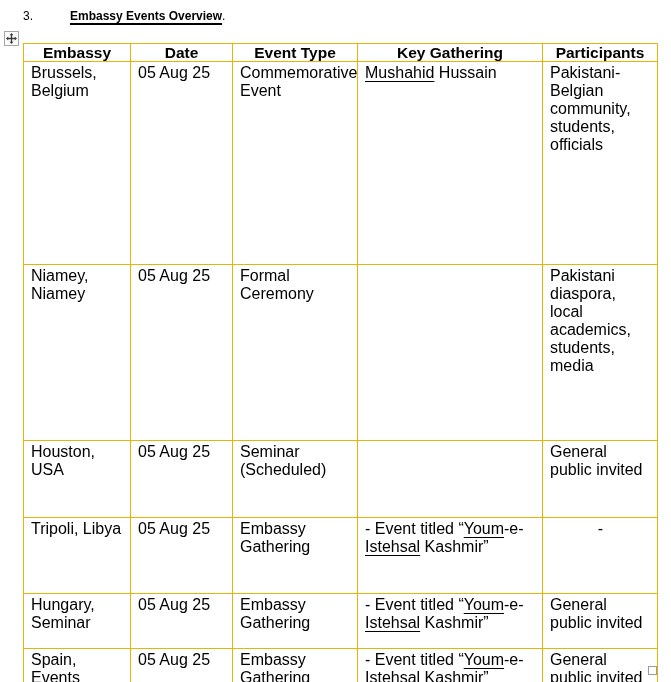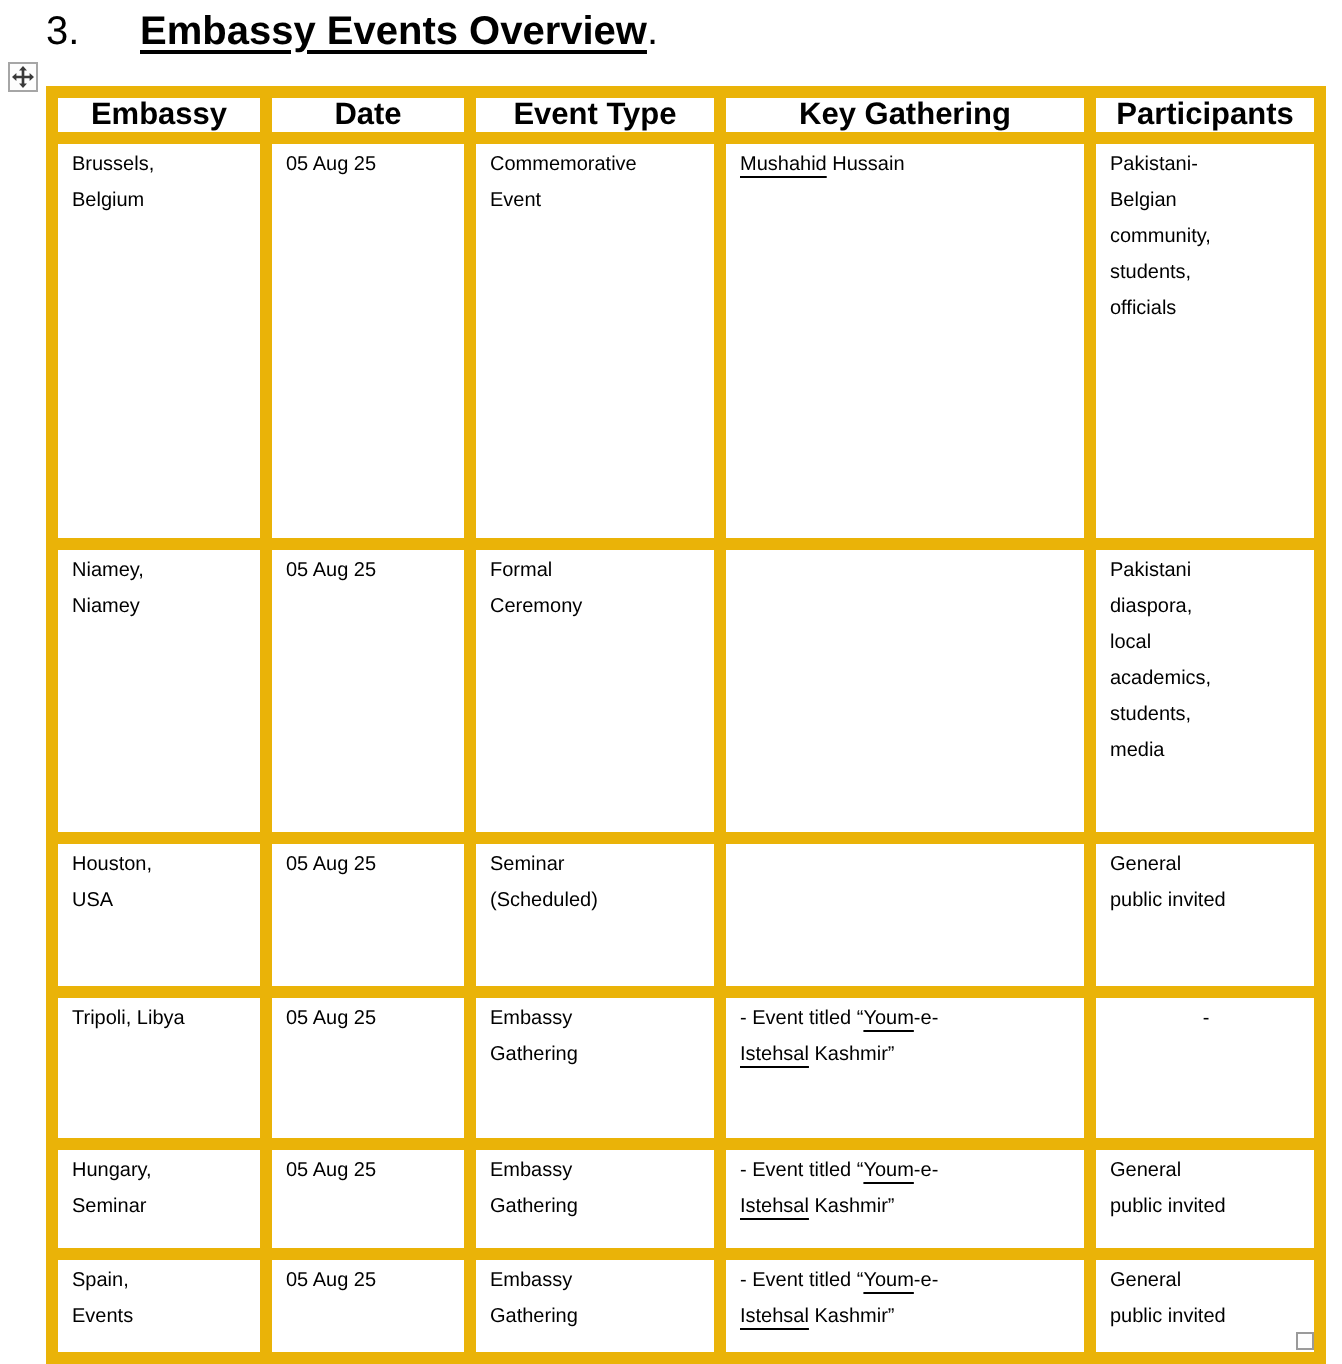--- a/index.html
+++ b/index.html
@@ -2,46 +2,46 @@
 <html><head>
 <meta charset="utf-8">
 <style>
   html,body{margin:0;padding:0;}
   body{
     width:671px;height:682px;background:#ffffff;position:relative;
     font-family:"Liberation Sans","DejaVu Sans",sans-serif;color:#000;
     overflow:hidden;
   }
   .doc-title{
-    position:absolute;left:23px;top:7px;font-size:20px;line-height:19px;white-space:nowrap;
+    position:absolute;left:23px;top:7px;font-size:12px;line-height:19px;white-space:nowrap;
   }
   .t-num{display:inline-block;width:47px;}
   .t-text{font-weight:bold;text-decoration:underline;text-decoration-thickness:2px;text-underline-offset:3px;}
   .move-handle{
     position:absolute;left:4px;top:31px;width:13px;height:13px;
     border:1px solid #a6a6a6;background:#fdfdfd;
     display:flex;align-items:center;justify-content:center;cursor:move;
   }
   .resize-handle{
     position:absolute;left:648px;top:666px;width:7px;height:7px;
     border:1px solid #9a9a9a;background:#fdfdfd;cursor:nwse-resize;
   }
   table.doc-table{
     position:absolute;left:23px;top:43px;width:634px;
     border-collapse:collapse;table-layout:fixed;
     border:1px solid #000;border-bottom-width:2px;
   }
-  .doc-table th,.doc-table td{border:6px solid #eab308;}
+  .doc-table th,.doc-table td{border:1px solid #eab308;}
   .doc-table th{
     height:17px;padding:0 2px;font-size:15.5px;font-weight:bold;
     text-align:center;vertical-align:middle;line-height:16px;white-space:nowrap;overflow:hidden;
   }
   .doc-table td{
     vertical-align:top;padding:2px 6px 0 7px;
-    font-size:10px;line-height:18px;text-align:left;
+    font-size:16px;line-height:18px;text-align:left;
   }
   .line{white-space:nowrap;}
   .sq{
     text-decoration-line:underline;text-decoration-style:wavy;
     text-decoration-color:#cc0000;text-decoration-thickness:1px;
     text-underline-offset:3px;
     text-decoration:underline;
   }
 </style>
 </head>
@@ -103,21 +103,21 @@
             <div class="line"><span></span></div>
           </td>
           <td>
             <div class="line"><span>Pakistani-</span></div>
             <div class="line"><span>Belgian</span></div>
             <div class="line"><span>community,</span></div>
             <div class="line"><span>students,</span></div>
             <div class="line"><span>officials</span></div>
           </td>
         </tr>
-        <tr style="height: 147px;">
+        <tr style="height: 176px;">
           <td>
             <div class="line"><span>Niamey,</span></div>
             <div class="line"><span>Niamey</span></div>
           </td>
           <td>
             <div class="line"><span>05 Aug 25</span></div>
           </td>
           <td>
             <div class="line"><span>Formal</span></div>
             <div class="line"><span>Ceremony</span></div>

